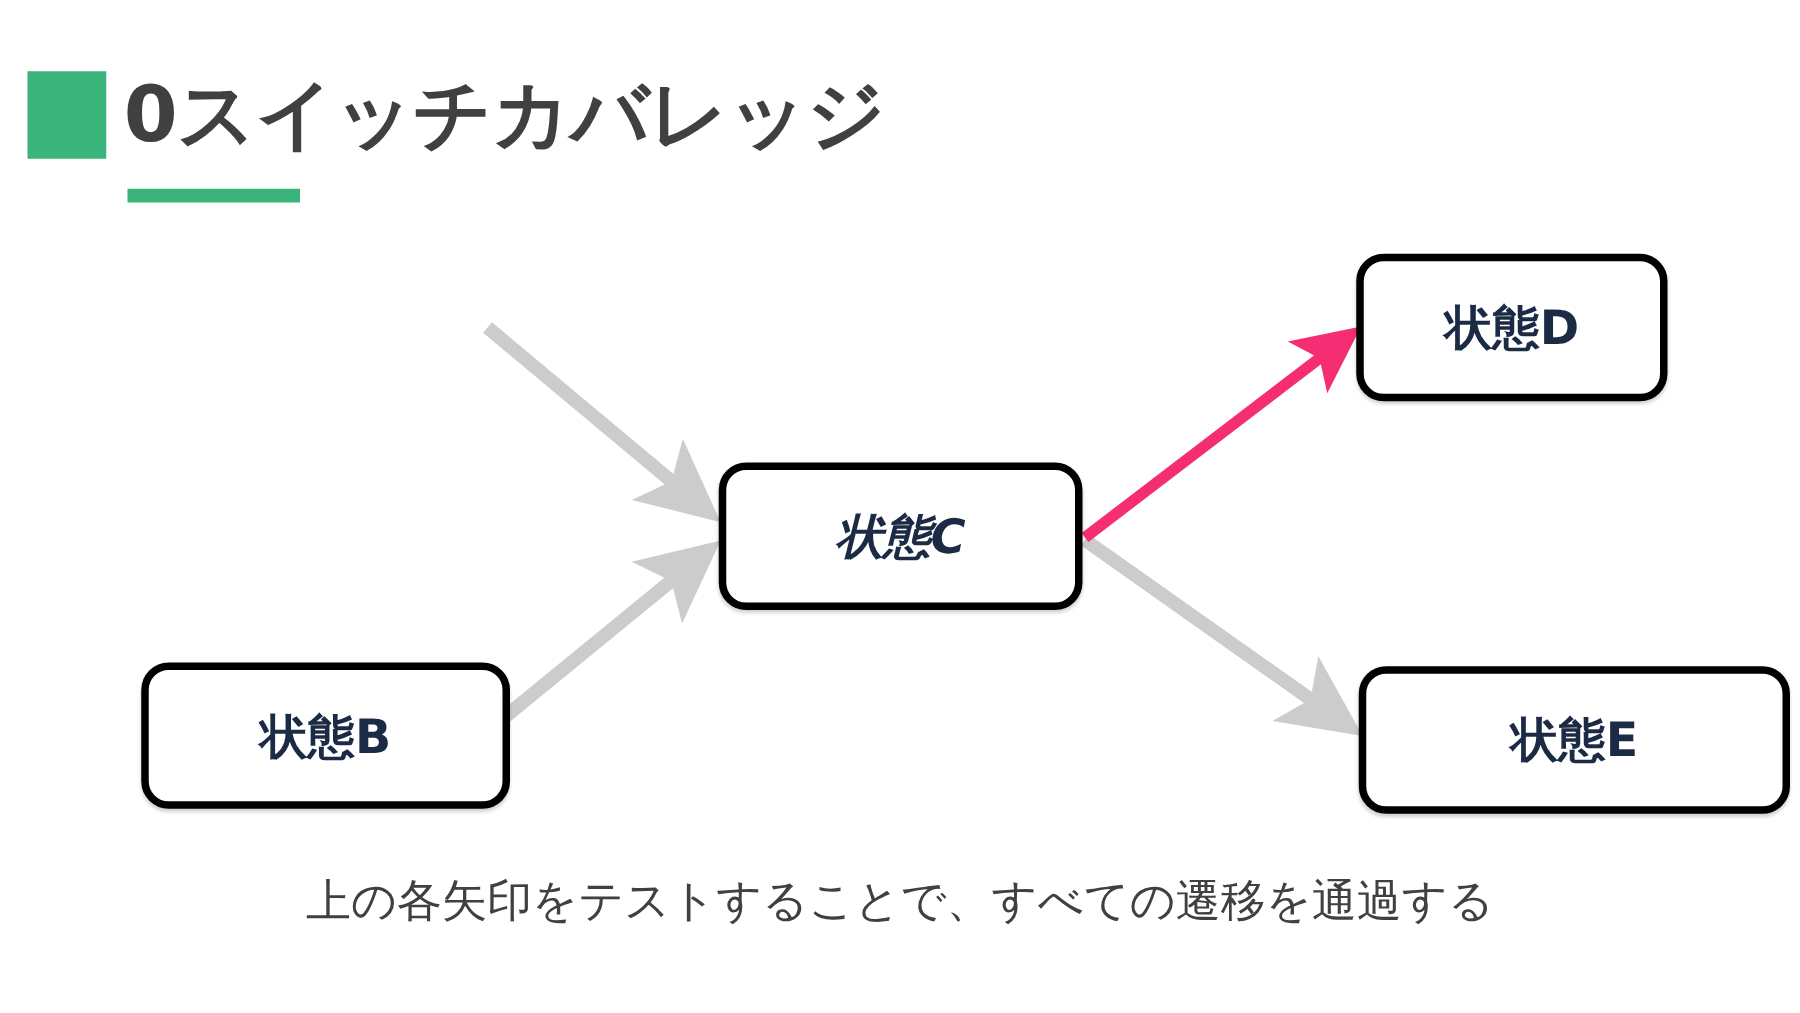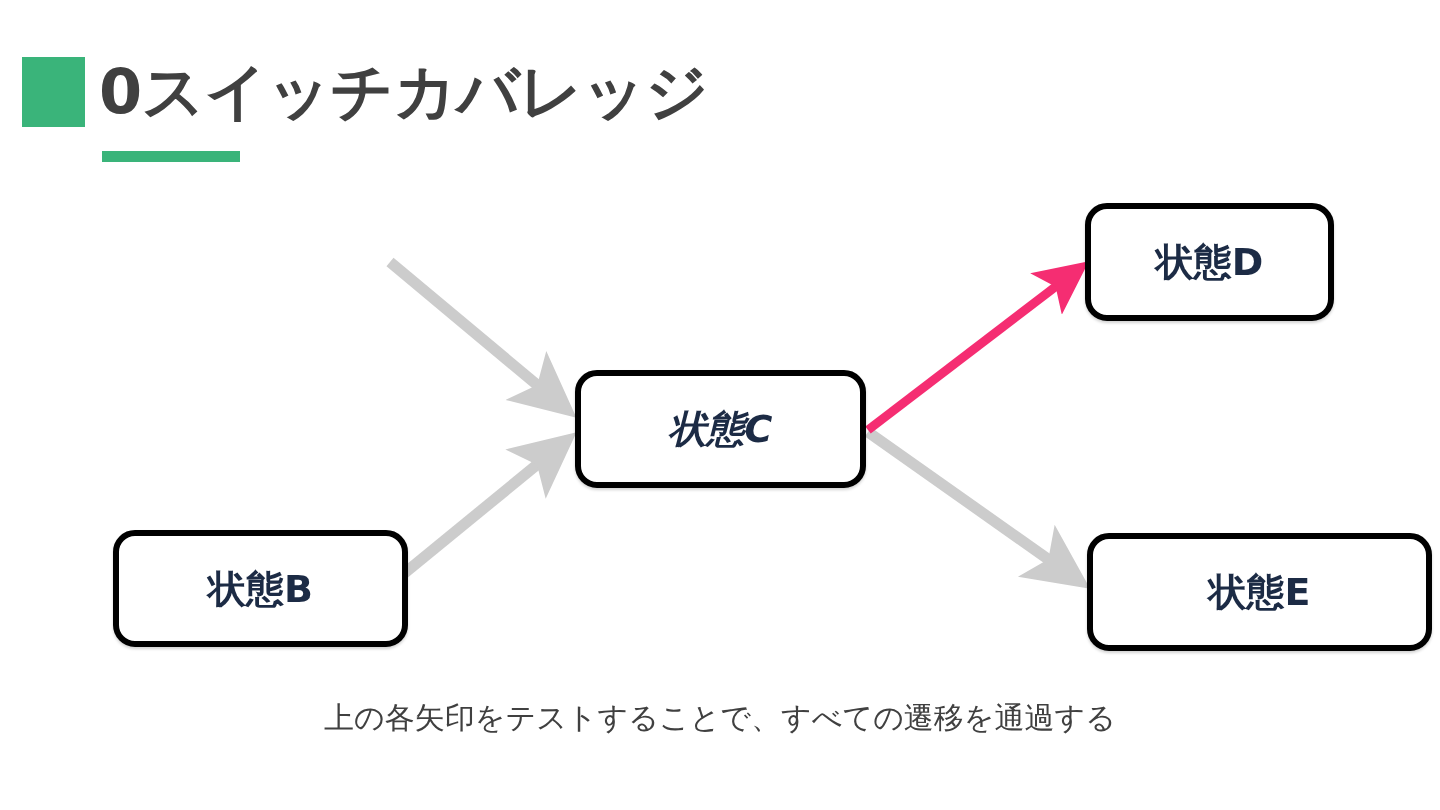--- a/index.html
+++ b/index.html
@@ -87,21 +87,21 @@
     z-index: 1;
   }
 
   
   .caption {
     position: absolute;
     left: 0;
     top: 700px;
     width: 1440px;
     text-align: center;
-    font-size: 30px;
+    font-size: 36px;
     color: #404040;
     line-height: 1.2;
     white-space: nowrap;
   }
 </style>
 </head>
 <body>
 
 <div id="slide">
 

